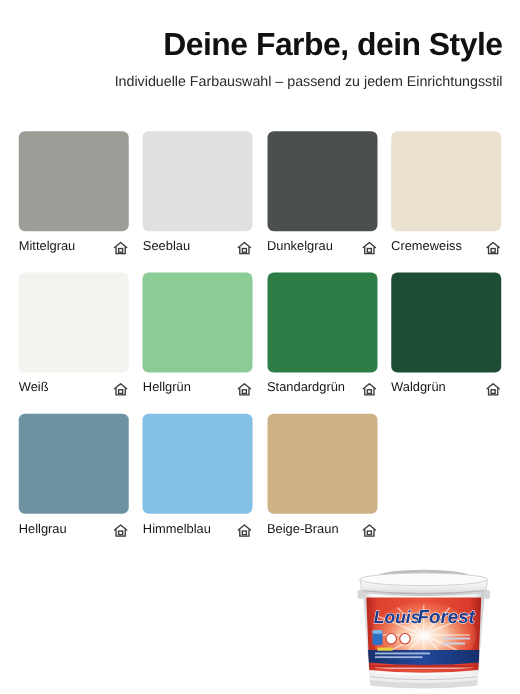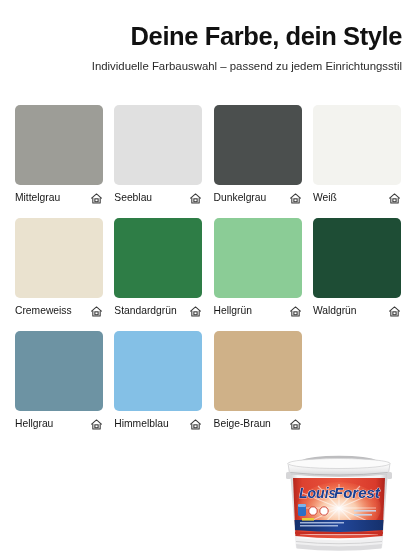--- a/index.html
+++ b/index.html
@@ -151,62 +151,62 @@
           <span class="home-icon">
             <svg viewBox="0 0 24 24" xmlns="http://www.w3.org/2000/svg">
               <path d="M3 11.2 L12 3.6 L21 11.2" fill="none" stroke="#3a3a3a" stroke-width="2" stroke-linecap="round" stroke-linejoin="round"></path>
               <path d="M5.2 10.4 V20.2 H18.8 V10.4" fill="none" stroke="#3a3a3a" stroke-width="2" stroke-linejoin="round"></path>
               <rect x="9" y="12.6" width="6" height="5.4" fill="none" stroke="#3a3a3a" stroke-width="2"></rect>
             </svg>
           </span>
         </div>
       </div>
       <div class="swatch-cell">
+        <div class="swatch-chip" style="background: rgb(234, 226, 207);"></div>
+        <div class="swatch-footer">
+          <span class="swatch-label">Cremeweiss</span>
+          <span class="home-icon">
+            <svg viewBox="0 0 24 24" xmlns="http://www.w3.org/2000/svg">
+              <path d="M3 11.2 L12 3.6 L21 11.2" fill="none" stroke="#3a3a3a" stroke-width="2" stroke-linecap="round" stroke-linejoin="round"></path>
+              <path d="M5.2 10.4 V20.2 H18.8 V10.4" fill="none" stroke="#3a3a3a" stroke-width="2" stroke-linejoin="round"></path>
+              <rect x="9" y="12.6" width="6" height="5.4" fill="none" stroke="#3a3a3a" stroke-width="2"></rect>
+            </svg>
+          </span>
+        </div>
+      </div>
+      <div class="swatch-cell">
         <div class="swatch-chip" style="background: rgb(243, 243, 239);"></div>
         <div class="swatch-footer">
           <span class="swatch-label">Weiß</span>
           <span class="home-icon">
             <svg viewBox="0 0 24 24" xmlns="http://www.w3.org/2000/svg">
               <path d="M3 11.2 L12 3.6 L21 11.2" fill="none" stroke="#3a3a3a" stroke-width="2" stroke-linecap="round" stroke-linejoin="round"></path>
               <path d="M5.2 10.4 V20.2 H18.8 V10.4" fill="none" stroke="#3a3a3a" stroke-width="2" stroke-linejoin="round"></path>
               <rect x="9" y="12.6" width="6" height="5.4" fill="none" stroke="#3a3a3a" stroke-width="2"></rect>
             </svg>
           </span>
         </div>
       </div>
       <div class="swatch-cell">
-        <div class="swatch-chip" style="background: rgb(234, 226, 207);"></div>
-        <div class="swatch-footer">
-          <span class="swatch-label">Cremeweiss</span>
+        <div class="swatch-chip" style="background: rgb(139, 204, 150);"></div>
+        <div class="swatch-footer">
+          <span class="swatch-label">Hellgrün</span>
           <span class="home-icon">
             <svg viewBox="0 0 24 24" xmlns="http://www.w3.org/2000/svg">
               <path d="M3 11.2 L12 3.6 L21 11.2" fill="none" stroke="#3a3a3a" stroke-width="2" stroke-linecap="round" stroke-linejoin="round"></path>
               <path d="M5.2 10.4 V20.2 H18.8 V10.4" fill="none" stroke="#3a3a3a" stroke-width="2" stroke-linejoin="round"></path>
               <rect x="9" y="12.6" width="6" height="5.4" fill="none" stroke="#3a3a3a" stroke-width="2"></rect>
             </svg>
           </span>
         </div>
       </div>
       <div class="swatch-cell">
         <div class="swatch-chip" style="background: rgb(46, 125, 70);"></div>
         <div class="swatch-footer">
           <span class="swatch-label">Standardgrün</span>
-          <span class="home-icon">
-            <svg viewBox="0 0 24 24" xmlns="http://www.w3.org/2000/svg">
-              <path d="M3 11.2 L12 3.6 L21 11.2" fill="none" stroke="#3a3a3a" stroke-width="2" stroke-linecap="round" stroke-linejoin="round"></path>
-              <path d="M5.2 10.4 V20.2 H18.8 V10.4" fill="none" stroke="#3a3a3a" stroke-width="2" stroke-linejoin="round"></path>
-              <rect x="9" y="12.6" width="6" height="5.4" fill="none" stroke="#3a3a3a" stroke-width="2"></rect>
-            </svg>
-          </span>
-        </div>
-      </div>
-      <div class="swatch-cell">
-        <div class="swatch-chip" style="background: rgb(139, 204, 150);"></div>
-        <div class="swatch-footer">
-          <span class="swatch-label">Hellgrün</span>
           <span class="home-icon">
             <svg viewBox="0 0 24 24" xmlns="http://www.w3.org/2000/svg">
               <path d="M3 11.2 L12 3.6 L21 11.2" fill="none" stroke="#3a3a3a" stroke-width="2" stroke-linecap="round" stroke-linejoin="round"></path>
               <path d="M5.2 10.4 V20.2 H18.8 V10.4" fill="none" stroke="#3a3a3a" stroke-width="2" stroke-linejoin="round"></path>
               <rect x="9" y="12.6" width="6" height="5.4" fill="none" stroke="#3a3a3a" stroke-width="2"></rect>
             </svg>
           </span>
         </div>
       </div>
       <div class="swatch-cell">

